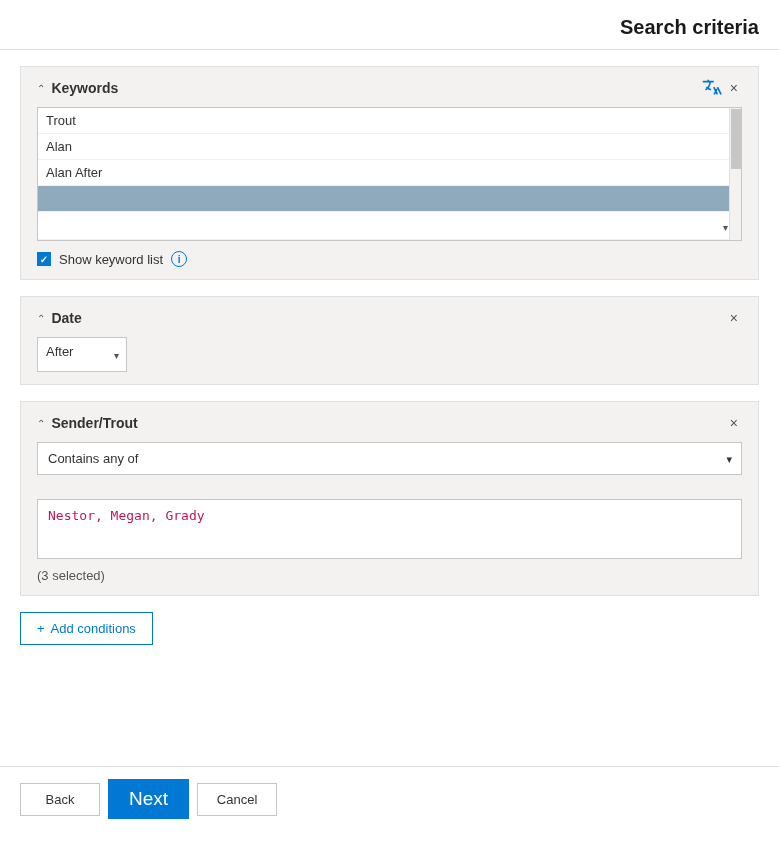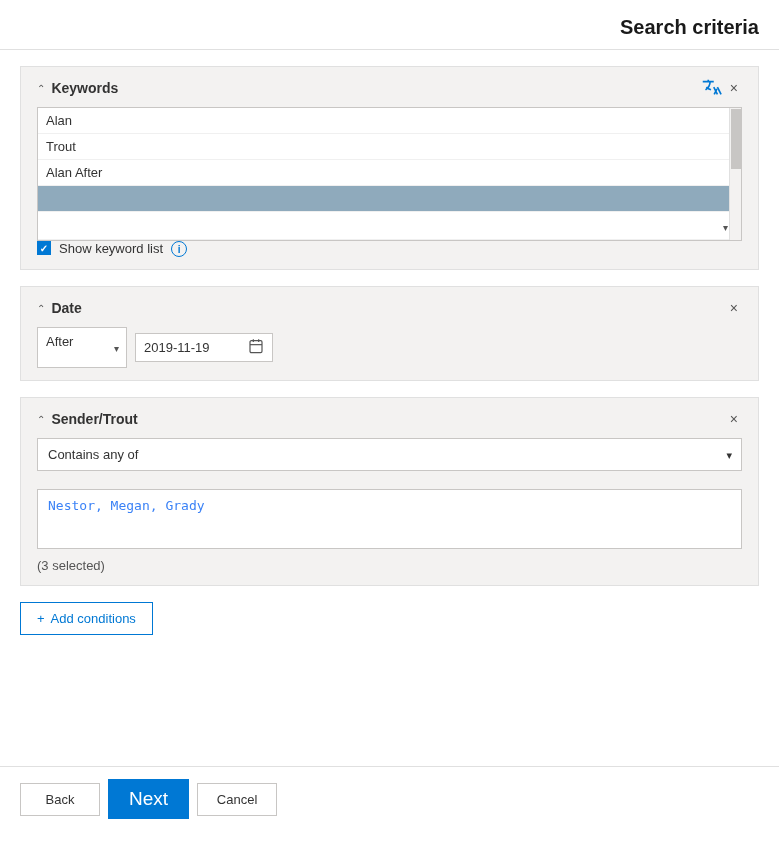--- a/index.html
+++ b/index.html
@@ -127,22 +127,23 @@
     .keywords-dropdown-arrow {
       position: absolute;
       right: 14px;
       bottom: 8px;
       font-size: 10px;
       color: #555;
     }
 
     .show-keyword-row {
       display: flex;
-      align-items: flex-start;
+      align-items: center;
       gap: 8px;
+      margin-top: 10px;
     }
 
     .checkbox-custom {
       width: 14px;
       height: 14px;
       background: #0078d4;
       border: 1px solid #0078d4;
       display: inline-flex;
       align-items: center;
       justify-content: center;
@@ -179,21 +180,21 @@
     
     .date-row {
       display: flex;
       align-items: center;
       gap: 8px;
     }
 
     .date-select {
       border: 1px solid #c8c6c4;
       background: #fff;
-      padding: 6px 28px 18px 8px;
+      padding: 6px 28px 12px 8px;
       font-size: 13px;
       color: #333;
       appearance: none;
       -webkit-appearance: none;
       position: relative;
       cursor: pointer;
       min-width: 90px;
     }
 
     .select-wrapper {
@@ -232,21 +233,21 @@
     .calendar-icon {
       color: #555;
       font-size: 14px;
       cursor: pointer;
       margin-left: 4px;
     }
 
     
     .sender-select-wrapper {
       position: relative;
-      margin-bottom: 18px;
+      margin-bottom: 24px;
       border-radius: 12px;
     }
 
     .sender-select {
       width: 100%;
       border: 1px solid #c8c6c4;
       background: #fff;
       padding: 8px 28px 8px 10px;
       font-size: 13px;
       color: #333;
@@ -265,21 +266,21 @@
       color: #333;
       pointer-events: none;
     }
 
     .sender-textarea {
       width: 100%;
       border: 1px solid #c8c6c4;
       background: #fff;
       padding: 8px 10px;
       font-size: 13px;
-      color: #3b82f6;
+      color: #be185d;
       resize: none;
       height: 60px;
       outline: none;
     }
 
     .selected-count {
       font-size: 13px;
       color: #555;
       margin-top: 6px;
     }
@@ -367,22 +368,22 @@
       <div class="section-title-left">
         <span class="chevron-icon">⌃</span>
         <span class="section-title">Keywords</span>
       </div>
       <button class="close-icon-btn">×</button>
     </div>
 
     <div style="position:relative;">
       <div class="keywords-list-container">
         <div style="margin-right:12px;">
+          <div class="keyword-row">Trout</div>
           <div class="keyword-row">Alan</div>
-          <div class="keyword-row">Trout</div>
           <div class="keyword-row">Alan After</div>
           <div class="keyword-row highlighted">&nbsp;</div>
           <div class="keyword-row empty">&nbsp;</div>
         </div>
         <div class="keywords-scrollbar">
           <div class="keywords-scrollbar-thumb"></div>
         </div>
       </div>
       <span class="keywords-dropdown-arrow">▾</span>
     </div>
@@ -404,31 +405,20 @@
     </div>
 
     <div class="date-row">
       <div class="select-wrapper">
         <select class="date-select">
           <option>After</option>
           <option>Before</option>
           <option>Between</option>
         </select>
       </div>
-      <div class="date-input-wrapper">
-        <input class="date-input" type="text" value="2019-11-19" style="">
-        <span class="calendar-icon">
-          <svg width="16" height="16" viewBox="0 0 24 24" fill="none" stroke="#555" stroke-width="1.8">
-            <rect x="3" y="4" width="18" height="18" rx="2"></rect>
-            <line x1="16" y1="2" x2="16" y2="6"></line>
-            <line x1="8" y1="2" x2="8" y2="6"></line>
-            <line x1="3" y1="10" x2="21" y2="10"></line>
-          </svg>
-        </span>
-      </div>
     </div>
   </div>
 
   <div class="section-card">
     <div class="section-header">
       <div class="section-title-left">
         <span class="chevron-icon">⌃</span>
         <span class="section-title">Sender/Trout</span>
       </div>
       <button class="close-icon-btn">×</button>

